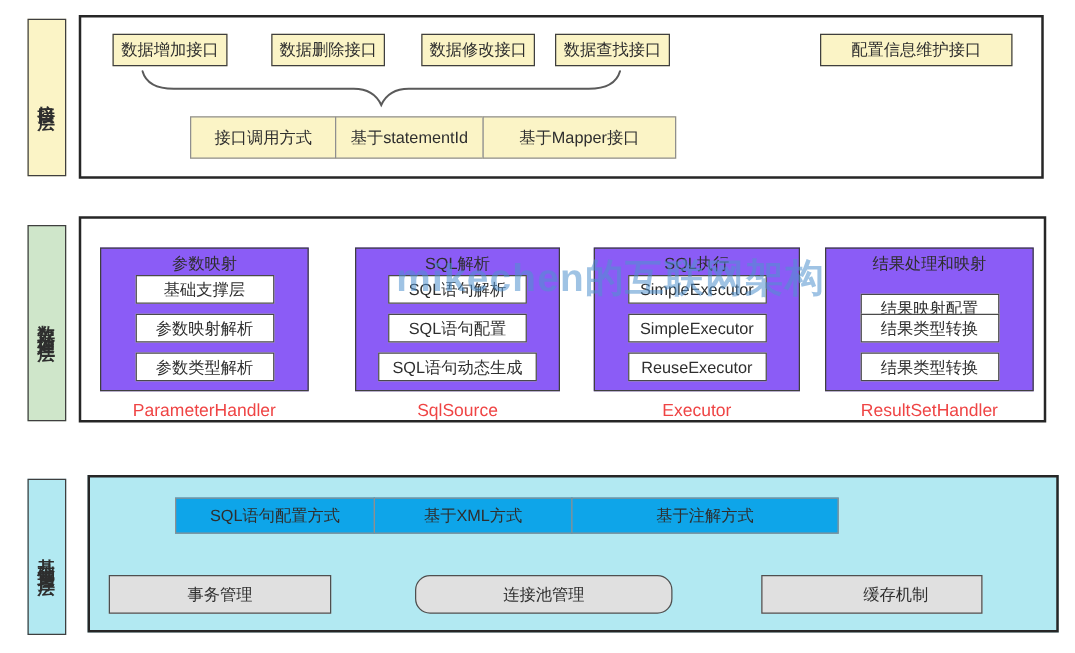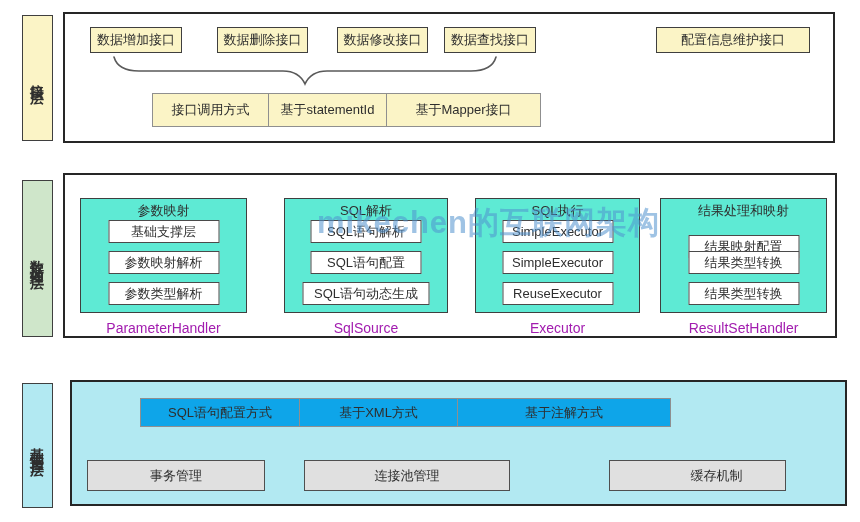--- a/index.html
+++ b/index.html
@@ -24,27 +24,27 @@
   .ybox{position:absolute;height:26px;background:#fbf4c6;border:1.5px solid #3f3f3f;box-sizing:border-box;
         display:flex;align-items:center;justify-content:center;font-size:13px;white-space:nowrap;}
 
   
   .ytable{position:absolute;left:71px;top:79px;display:flex;height:34px;box-sizing:border-box;}
   .ytable .cell{background:#fbf4c6;border:1px solid #8f8f8f;margin-left:-1px;box-sizing:border-box;
         display:flex;align-items:center;justify-content:center;font-size:13px;white-space:nowrap;}
   .ytable .cell:first-child{margin-left:16px;}
 
   
-  .group{position:absolute;top:23px;height:115px;background:#5eead4;border:1.5px solid #3f3f3f;box-sizing:border-box;padding-left:11px;}
+  .group{position:absolute;top:23px;height:115px;background:#8b5cf6;border:1.5px solid #3f3f3f;box-sizing:border-box;padding-left:11px;}
   .group .gtitle{position:absolute;top:3px;left:0;right:0;text-align:center;font-size:13px;}
   .witem{position:absolute;left:50%;transform:translateX(-50%);width:111px;height:23px;background:#fff;
          border:1px solid #4a4a4a;box-sizing:border-box;display:flex;align-items:center;justify-content:center;
          font-size:13px;white-space:nowrap;}
   .handler{position:absolute;top:145px;height:16px;display:flex;align-items:center;justify-content:center;
-           color:#a21caf;font-size:14px;white-space:nowrap;}
+           color:#ef4444;font-size:14px;white-space:nowrap;}
 
   
   .gtable{position:absolute;left:68px;top:16px;display:flex;height:29px;}
   .gtable .cell{background:#0ea5e9;border:1px solid #8f8f8f;margin-left:-1px;box-sizing:border-box;
         display:flex;align-items:center;justify-content:center;font-size:13px;white-space:nowrap;}
   .gtable .cell:first-child{margin-left:0;}
 
   .gbox{position:absolute;top:78px;height:31px;background:#e0e0e0;border:1.5px solid #4f4f4f;box-sizing:border-box;
         display:flex;align-items:center;justify-content:center;font-size:13px;white-space:nowrap;}
 
@@ -120,17 +120,17 @@
   <div class="vlabel cyan">基础支撑层</div>
 
   <div class="cont cont3">
     <div class="gtable">
       <div class="cell" style="width:160px;">SQL语句配置方式</div>
       <div class="cell" style="width:159px;">基于XML方式</div>
       <div class="cell" style="width:214px;">基于注解方式</div>
     </div>
 
     <div class="gbox" style="left:15px;width:178px;">事务管理</div>
-    <div class="gbox" style="left:232px;width:206px;">连接池管理</div>
+    <div class="gbox" style="left:260px;width:206px;border-radius:12px;">连接池管理</div>
     <div class="gbox" style="left:537px;width:177px;padding-left:38px;">缓存机制</div>
   </div>
 
 </div>
 
 </body></html>

